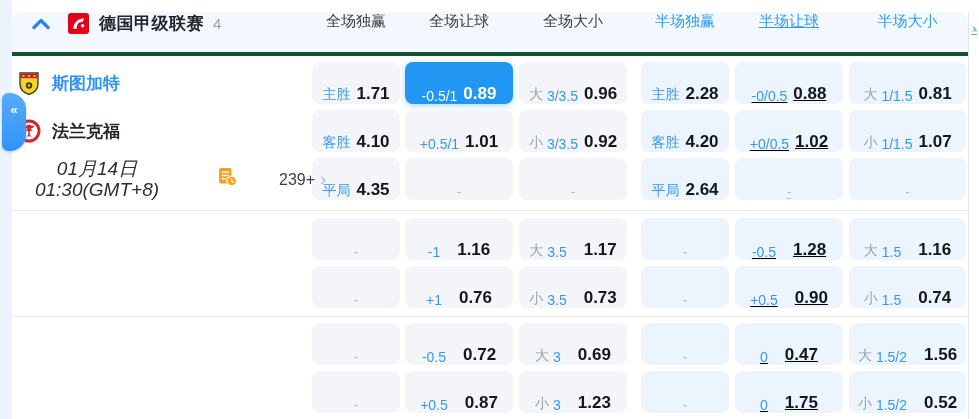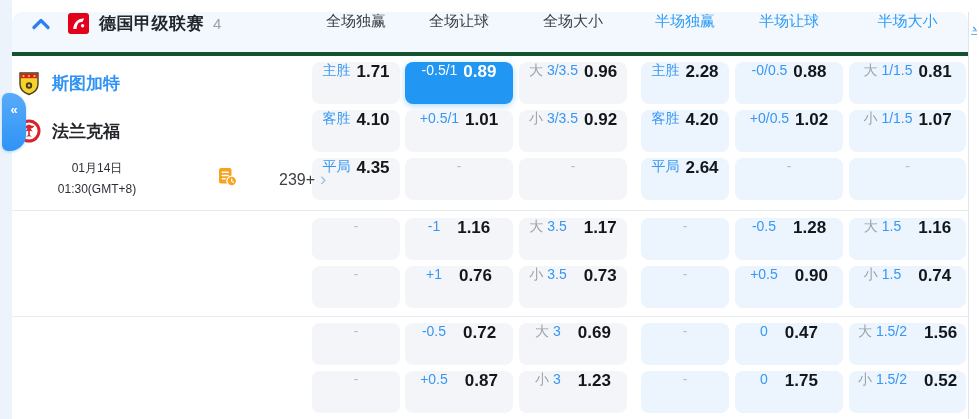--- a/index.html
+++ b/index.html
@@ -26,44 +26,44 @@
   .league-logo{width:21px;height:21px;margin-right:10px;flex:none;}
   .league-name{font-size:17px;font-weight:bold;color:#22262c;letter-spacing:.5px;white-space:nowrap;}
   .league-count{font-size:15px;color:#9aa1ab;margin-left:9px;}
   .col-h{display:flex;align-items:center;justify-content:center;font-size:15px;box-sizing:border-box;}
   .col-h.full{color:#3a4047;}
   .col-h.half{color:#2e9bf5;}
   .c1{width:88px;margin-right:5px;}
   .c2{width:108px;margin-right:6px;}
   .c3{width:108px;margin-right:14px;}
   .c4{width:88px;margin-right:6px;}
-  .c5{width:108px;margin-right:6px;}
+  .c5{width:108px;margin-right:6px;text-decoration:underline;}
   .c6{width:117px;margin-right:0;}
   
   .section{display:flex;box-sizing:border-box;}
   .section.s1{padding-bottom:10px;border-bottom:1px solid #e8ecf1;}
   .section.s2{padding-bottom:8px;border-bottom:1px solid #e8ecf1;}
   .section.s3{padding-bottom:5px;}
   .left-pane{width:300px;flex:none;position:relative;}
   .rows-wrap{flex:1;}
   .row{display:flex;height:42px;margin-top:6px;}
   .s2 .row:first-child{margin-top:7px;}
   .lrow{height:42px;margin-top:6px;display:flex;align-items:center;position:relative;}
   .team-row{padding-left:4px;gap:10px;font-family:Liberation Serif, serif;}
   .team-logo{width:26px;height:26px;flex:none;}
   .team-name{font-size:17px;font-weight:bold;white-space:nowrap;}
   .team-name.home{color:#2f93f6;}
   .team-name.away{color:#23262b;}
-  .date-block{margin-left:12px;width:146px;text-align:center;font-size:12px;color:#2b2f35;line-height:21px;}
+  .date-block{margin-left:12px;width:146px;text-align:center;font-size:19px;color:#2b2f35;line-height:21px;font-style:italic;}
   .more-odds{position:absolute;left:205px;top:50%;transform:translateY(-50%);
     display:flex;align-items:center;gap:5px;cursor:pointer;}
   .more-odds-count{font-size:16px;color:#3c4046;margin-left:36px;}
   .more-odds-chev{font-size:19px;color:#9fbfe4;line-height:1;margin-top:-2px;}
   
-  .cell{height:42px;border-radius:8px;display:flex;align-items:flex-start;justify-content:center;
+  .cell{height:42px;border-radius:8px;display:flex;align-items:flex-end;justify-content:center;
     gap:4px;box-sizing:border-box;cursor:pointer;font-size:14px;}
   .cell.full-bg{background:#f4f5f8;}
   .cell.half-bg{background:#ecf4fd;}
   .cell .prefix{color:#9aa2ac;}
   .cell .label{color:#3697f4;}
   .cell .value{color:#14171a;font-weight:bold;font-size:17px;margin-left:2px;}
   .wide .cell .value{margin-left:13px;}
   .cell.empty{color:#b7bec7;font-size:14px;cursor:default;}
   .cell.sel{background:#2196f3;box-shadow:0 2px 6px rgba(33,150,243,.35);}
   .cell.sel .label,.cell.sel .prefix{color:#fff;}

